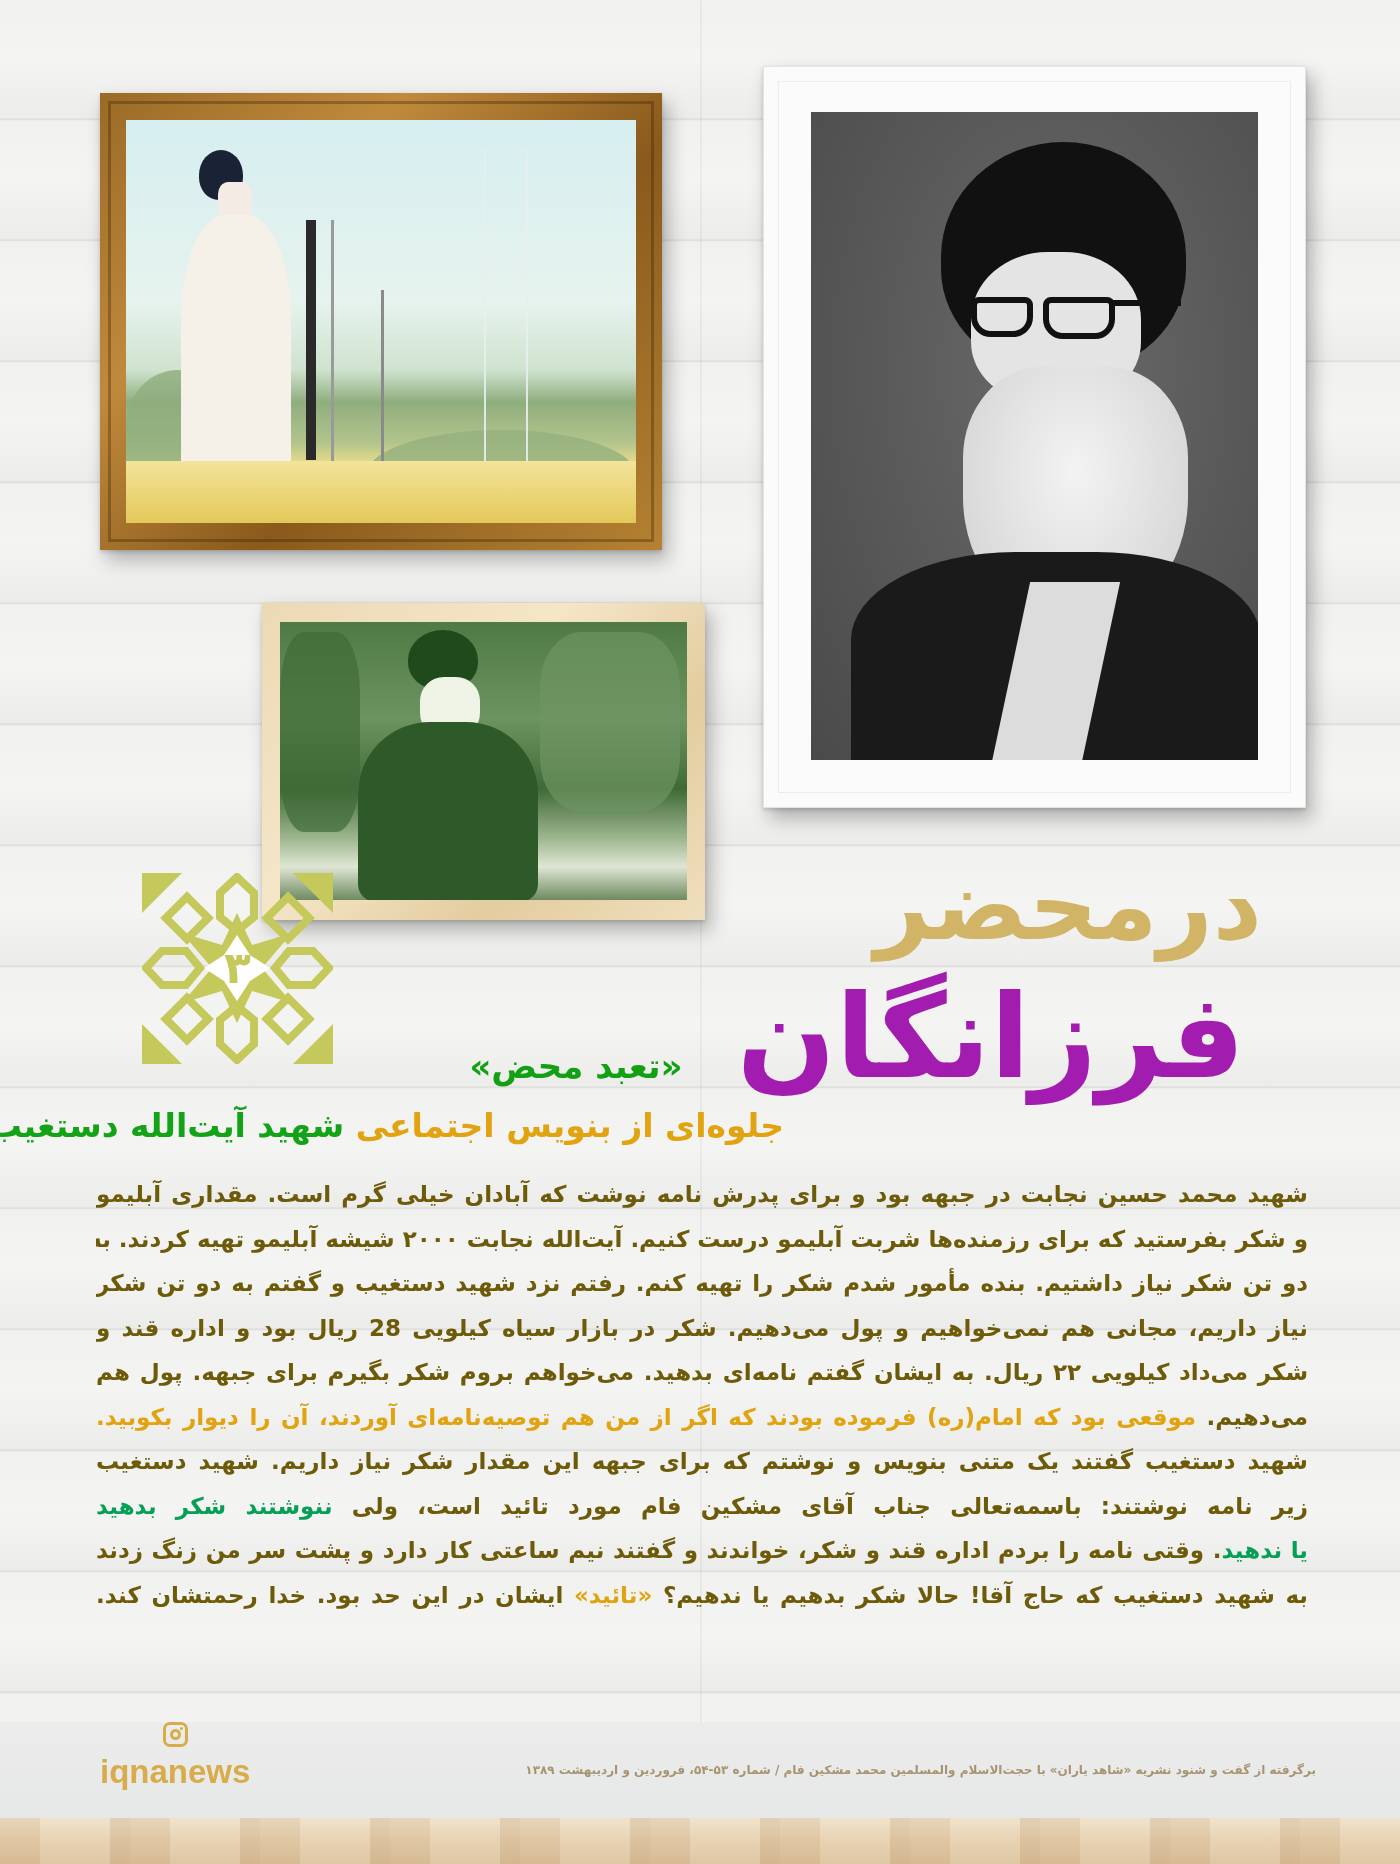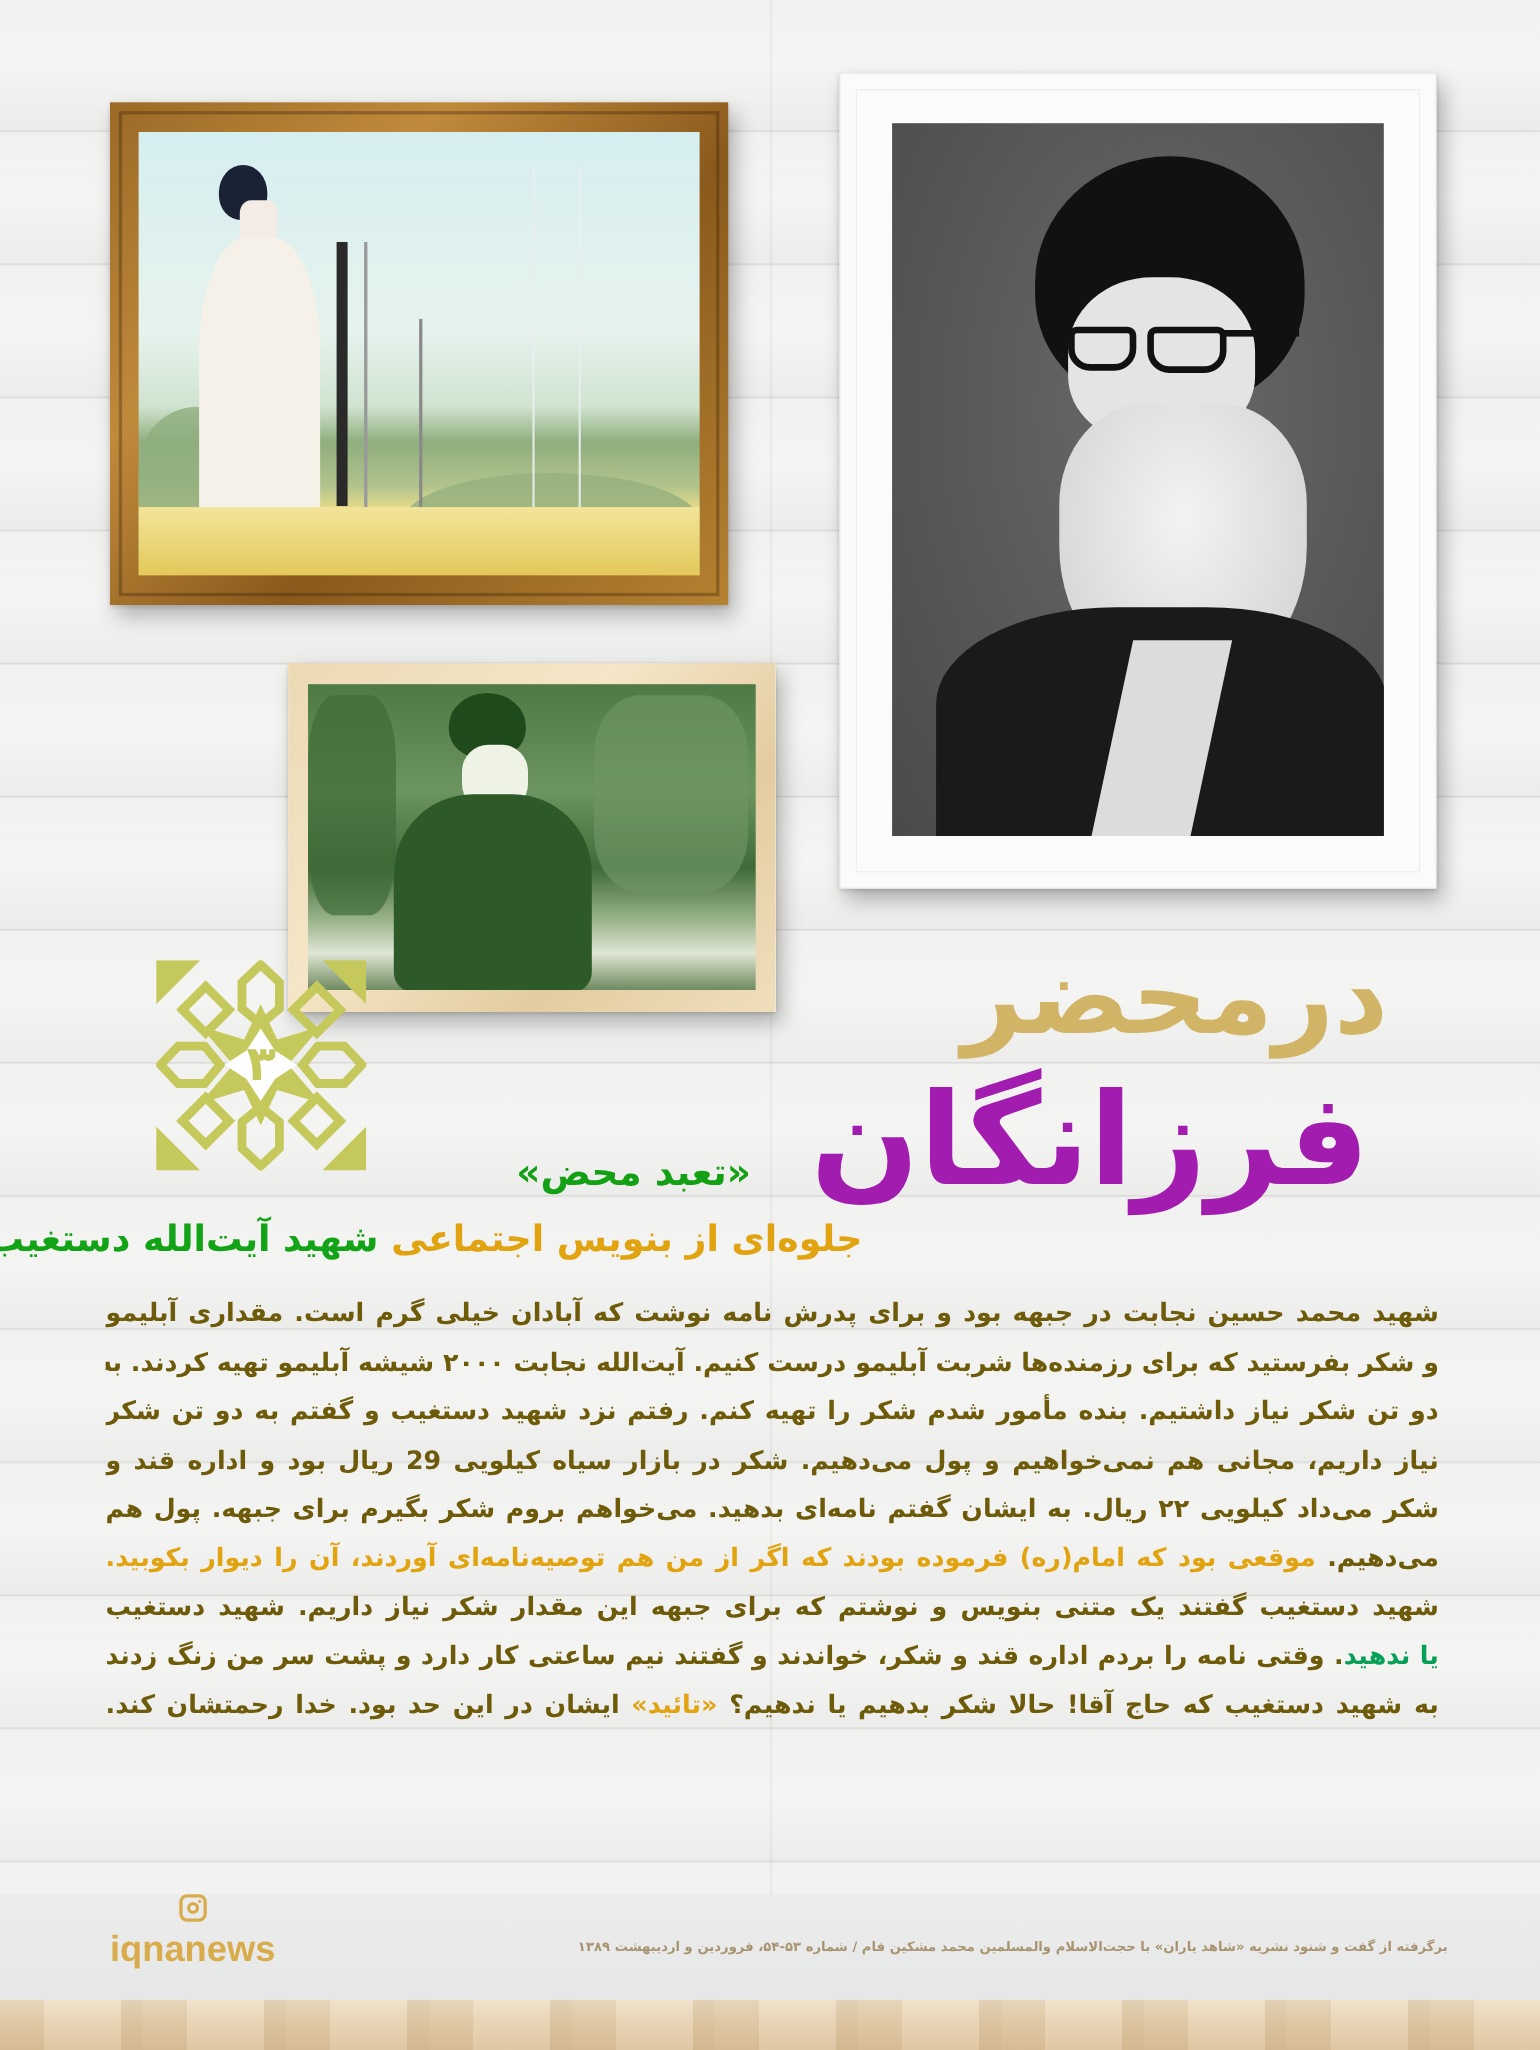--- a/index.html
+++ b/index.html
@@ -160,24 +160,25 @@
 <div class="subtitle-line">
   <span class="sub-gold">جلوه‌ای از بنویس اجتماعی</span>
   <span> </span>
   <span class="sub-green">شهید آیت‌الله دستغیب</span>
 </div>
 
 <div class="body-text" id="body-text">
     <span class="body-line"><span>شهید محمد حسین نجابت در جبهه بود و برای پدرش نامه نوشت که آبادان خیلی گرم است. مقداری آبلیمو</span></span>
     <span class="body-line"><span>و شکر بفرستید که برای رزمنده‌ها شربت آبلیمو درست کنیم. آیت‌الله نجابت ۲۰۰۰ شیشه آبلیمو تهیه کردند. به</span></span>
     <span class="body-line"><span>دو تن شکر نیاز داشتیم. بنده مأمور شدم شکر را تهیه کنم. رفتم نزد شهید دستغیب و گفتم به دو تن شکر</span></span>
-    <span class="body-line"><span>نیاز داریم، مجانی هم نمی‌خواهیم و پول می‌دهیم. شکر در بازار سیاه کیلویی 29 ریال بود و اداره قند و</span></span>
+    <span class="body-line"><span>نیاز داریم، مجانی هم نمی‌خواهیم و پول می‌دهیم. شکر در بازار سیاه کیلویی 28 ریال بود و اداره قند و</span></span>
     <span class="body-line"><span>شکر می‌داد کیلویی ۲۲ ریال. به ایشان گفتم نامه‌ای بدهید. می‌خواهم بروم شکر بگیرم برای جبهه. پول هم</span></span>
     <span class="body-line"><span>می‌دهیم. </span><span class="hl-gold">موقعی بود که امام(ره) فرموده بودند که اگر از من هم توصیه‌نامه‌ای آوردند، آن را دیوار بکوبید.</span></span>
     <span class="body-line"><span>شهید دستغیب گفتند یک متنی بنویس و نوشتم که برای جبهه این مقدار شکر نیاز داریم. شهید دستغیب</span></span>
+    <span class="body-line"><span>زیر نامه نوشتند: باسمه‌تعالی جناب آقای مشکین فام مورد تائید است، ولی </span><span class="hl-green">ننوشتند شکر بدهید</span></span>
     <span class="body-line"><span class="hl-green">یا ندهید</span><span>. وقتی نامه را بردم اداره قند و شکر، خواندند و گفتند نیم ساعتی کار دارد و پشت سر من زنگ زدند</span></span>
     <span class="body-line"><span>به شهید دستغیب که حاج آقا! حالا شکر بدهیم یا ندهیم؟ </span><span class="hl-gold">«تائید»</span><span> ایشان در این حد بود. خدا رحمتشان کند.</span></span>
   </div>
 
 <div class="footer">
   <div class="footer-source">برگرفته از گفت و شنود نشریه «شاهد یاران» با حجت‌الاسلام والمسلمین محمد مشکین فام / شماره ۵۳-۵۴، فروردین و اردیبهشت ۱۳۸۹</div>
   <div class="footer-handle">
     <span class="ig-icon"></span>
     <span>iqnanews</span>
   </div>

